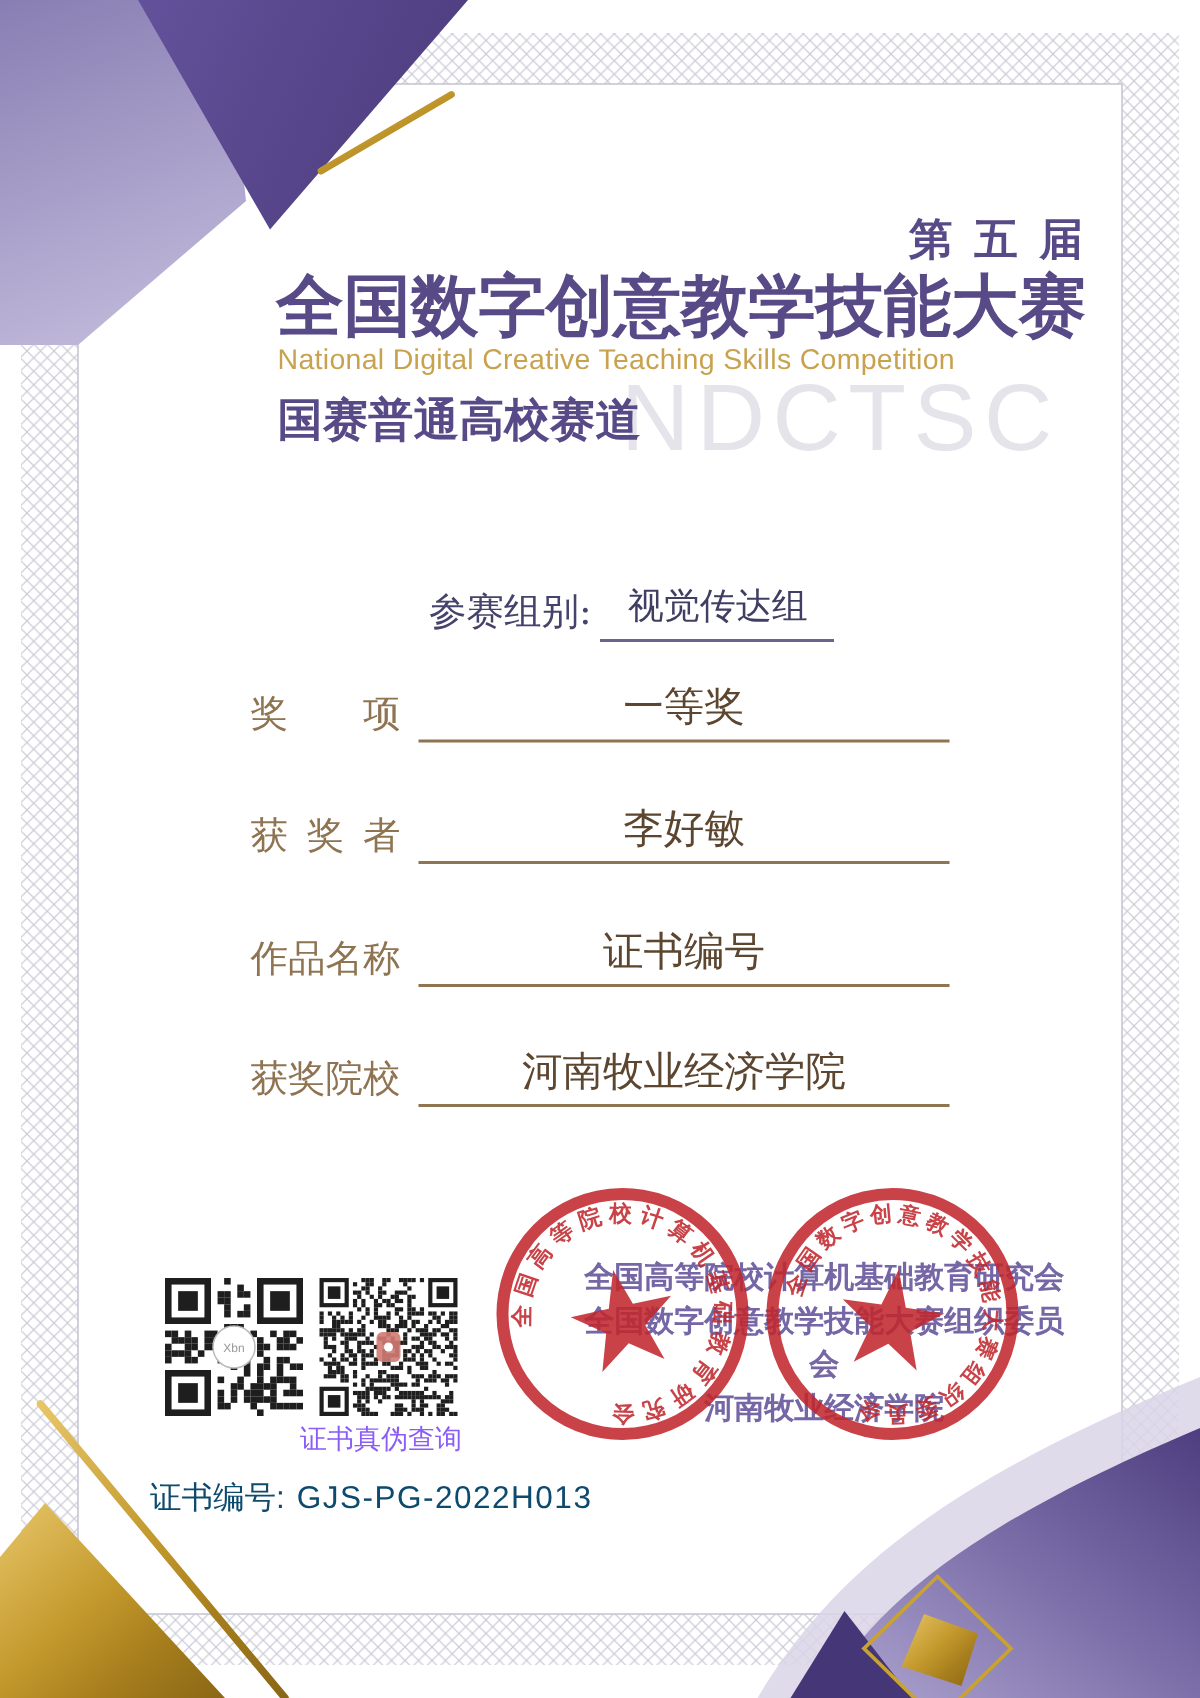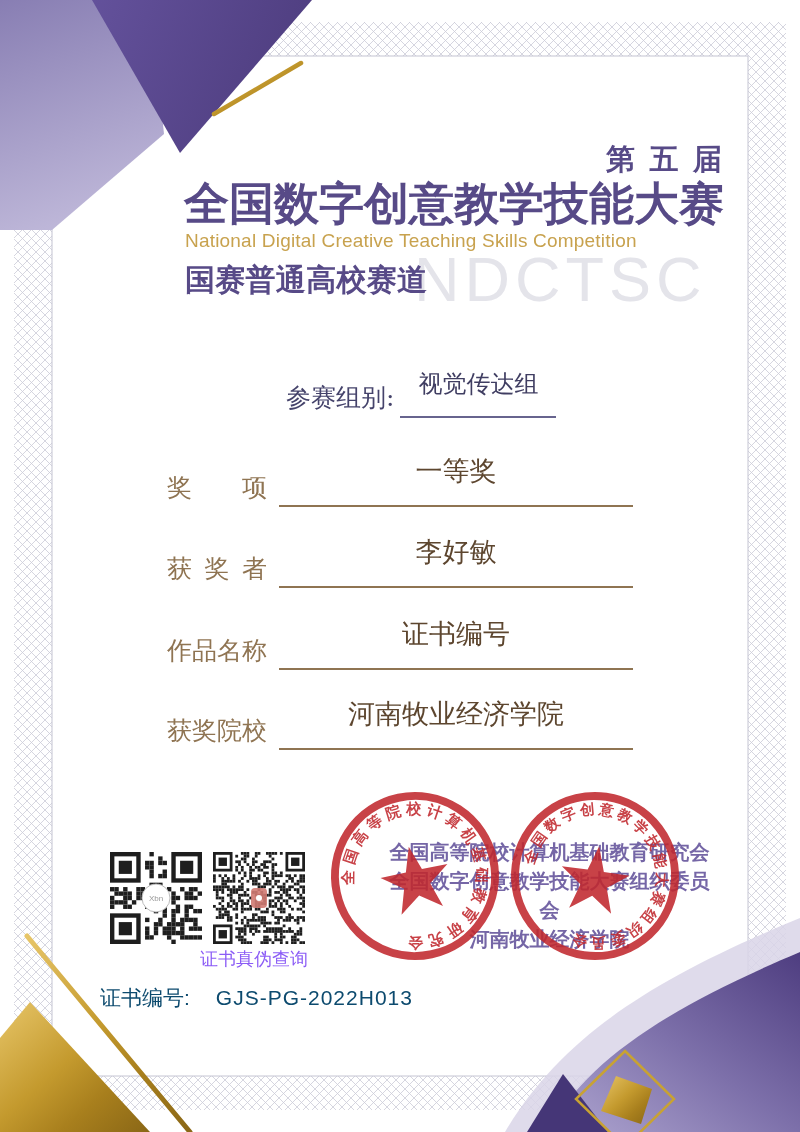--- a/index.html
+++ b/index.html
@@ -14,46 +14,46 @@
   .main-title{position:absolute;left:184px;top:174px;width:540px;font-size:45px;font-weight:bold;
               color:#574a87;}
   .title-en{position:absolute;left:185px;top:230px;width:540px;font-size:19px;letter-spacing:.2px;
             color:#c8a24e;white-space:nowrap;font-weight:500;}
   .ndctsc{position:absolute;left:414px;top:243px;font-size:63px;font-weight:normal;color:#e4e4ea;
           letter-spacing:5px;}
   .track{position:absolute;left:185px;top:260px;width:242px;font-size:30px;font-weight:bold;
          color:#574a87;}
 
   
-  .group-row{position:absolute;left:286px;top:368px;display:flex;align-items:flex-end;}
+  .group-row{position:absolute;left:286px;top:388px;display:flex;align-items:flex-end;}
   .group-label{font-size:25px;color:#45436b;font-family:"DejaVu Serif",serif;padding-bottom:4px;}
   .group-value{width:156px;margin-left:6px;border-bottom:2px solid #67648e;text-align:center;
-               font-size:24px;color:#403e62;font-family:"DejaVu Serif",serif;padding-bottom:16px;}
+               font-size:24px;color:#403e62;font-family:"DejaVu Serif",serif;padding-bottom:6px;}
 
   
   .field-row{position:absolute;left:167px;width:466px;display:flex;align-items:flex-end;}
   .field-label{width:100px;font-size:25px;color:#8f7452;font-family:"DejaVu Serif",serif;
                padding-bottom:3px;flex:none;}
   .field-value{flex:1;margin-left:12px;border-bottom:2px solid #8f7452;text-align:center;
-               font-size:27px;color:#5d462f;font-family:"DejaVu Serif",serif;padding-bottom:16px;}
+               font-size:27px;color:#5d462f;font-family:"DejaVu Serif",serif;padding-bottom:4px;}
 
   
   .issuer-block{position:absolute;left:386px;top:838px;width:327px;text-align:center;
                 font-size:20px;line-height:29px;font-weight:bold;color:#7566a6;}
   .seal-svg{position:absolute;left:0;top:0;pointer-events:none;opacity:.88;}
 
   
   .qr{position:absolute;}
   .qr-caption{position:absolute;left:108px;top:947px;width:200px;text-align:right;
               font-size:18px;color:#8b5cf6;}
 
   
   .certno-row{position:absolute;left:100px;top:984px;display:flex;align-items:baseline;
               font-size:21px;color:#0c4a6e;}
-  .certno-value{margin-left:26px;letter-spacing:1px;}
+  .certno-value{margin-left:8px;letter-spacing:1px;}
 </style>
 </head>
 <body>
 
 <div class="page">
 
   <svg class="decor" width="800" height="1132" viewBox="0 0 800 1132">
     <defs>
       <pattern id="lat" width="9" height="9" patternUnits="userSpaceOnUse">
         <path d="M0,9 L9,0 M0,0 L9,9" stroke="#ccccd8" stroke-width="0.8" fill="none"></path>

